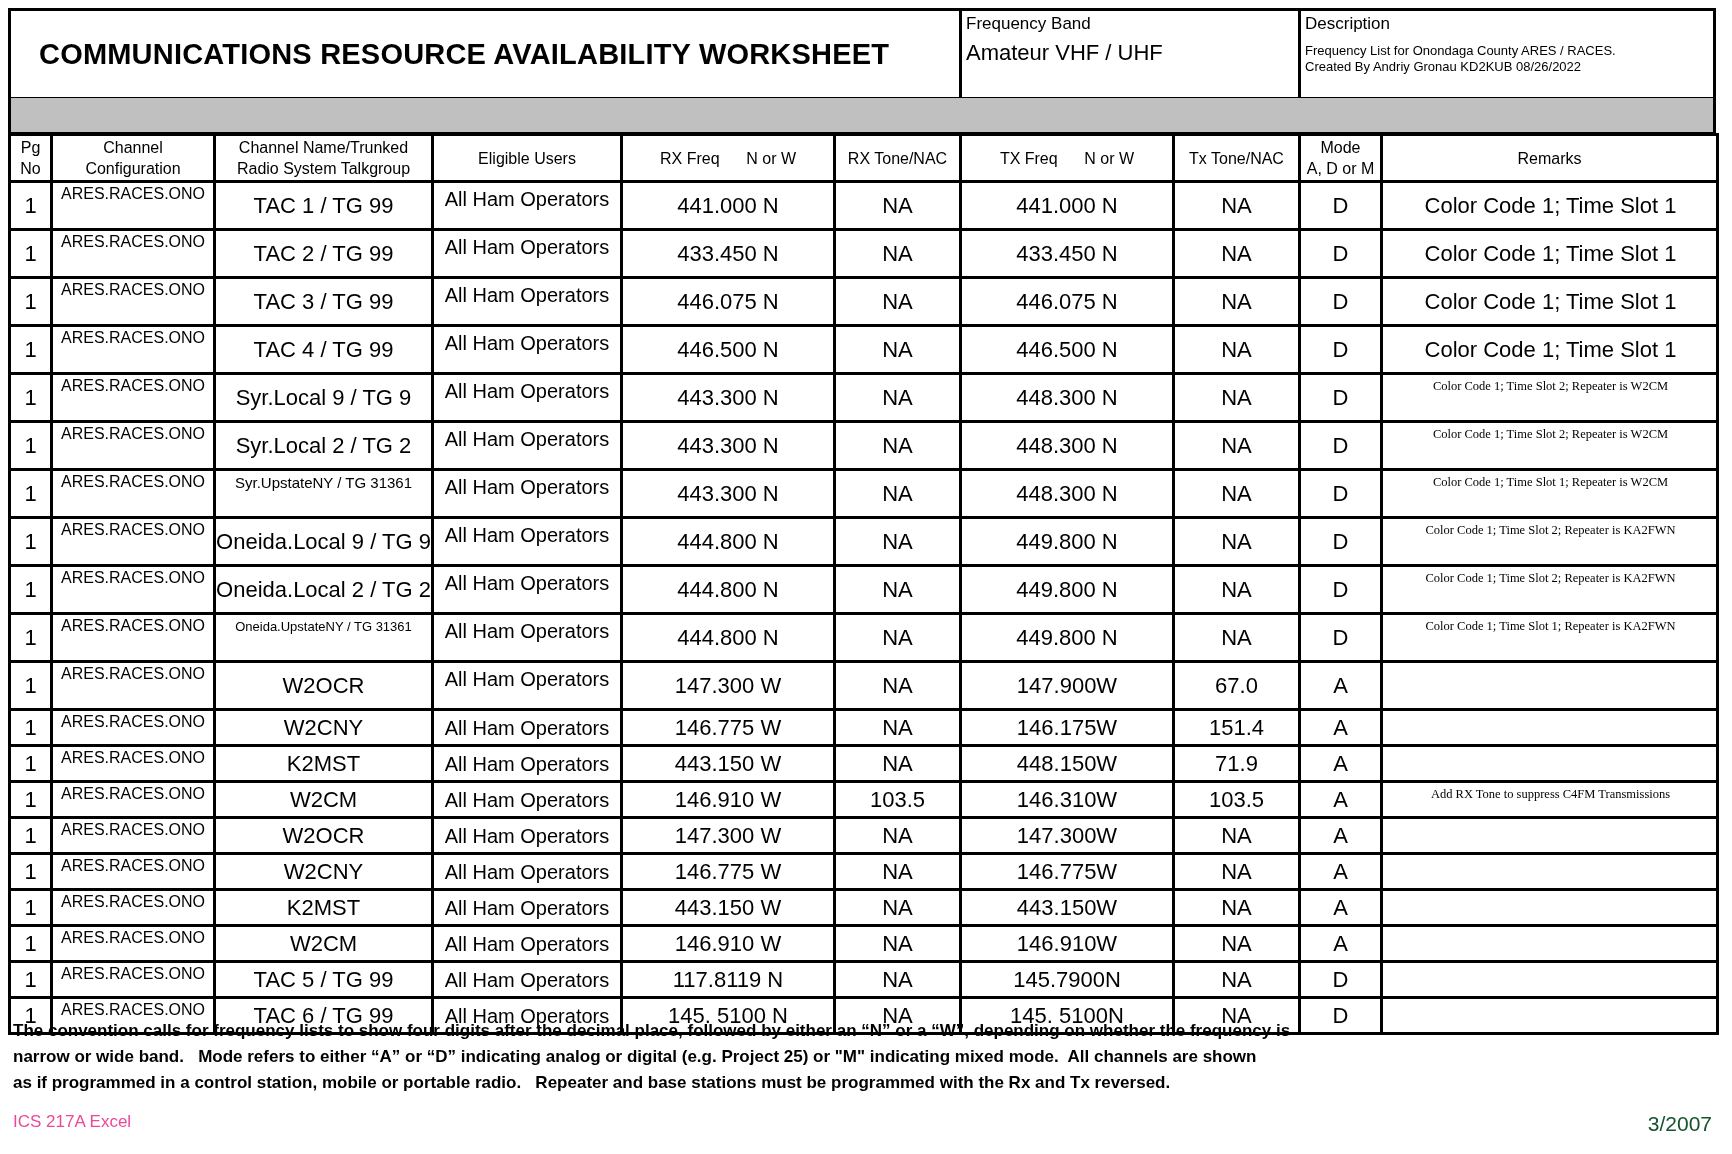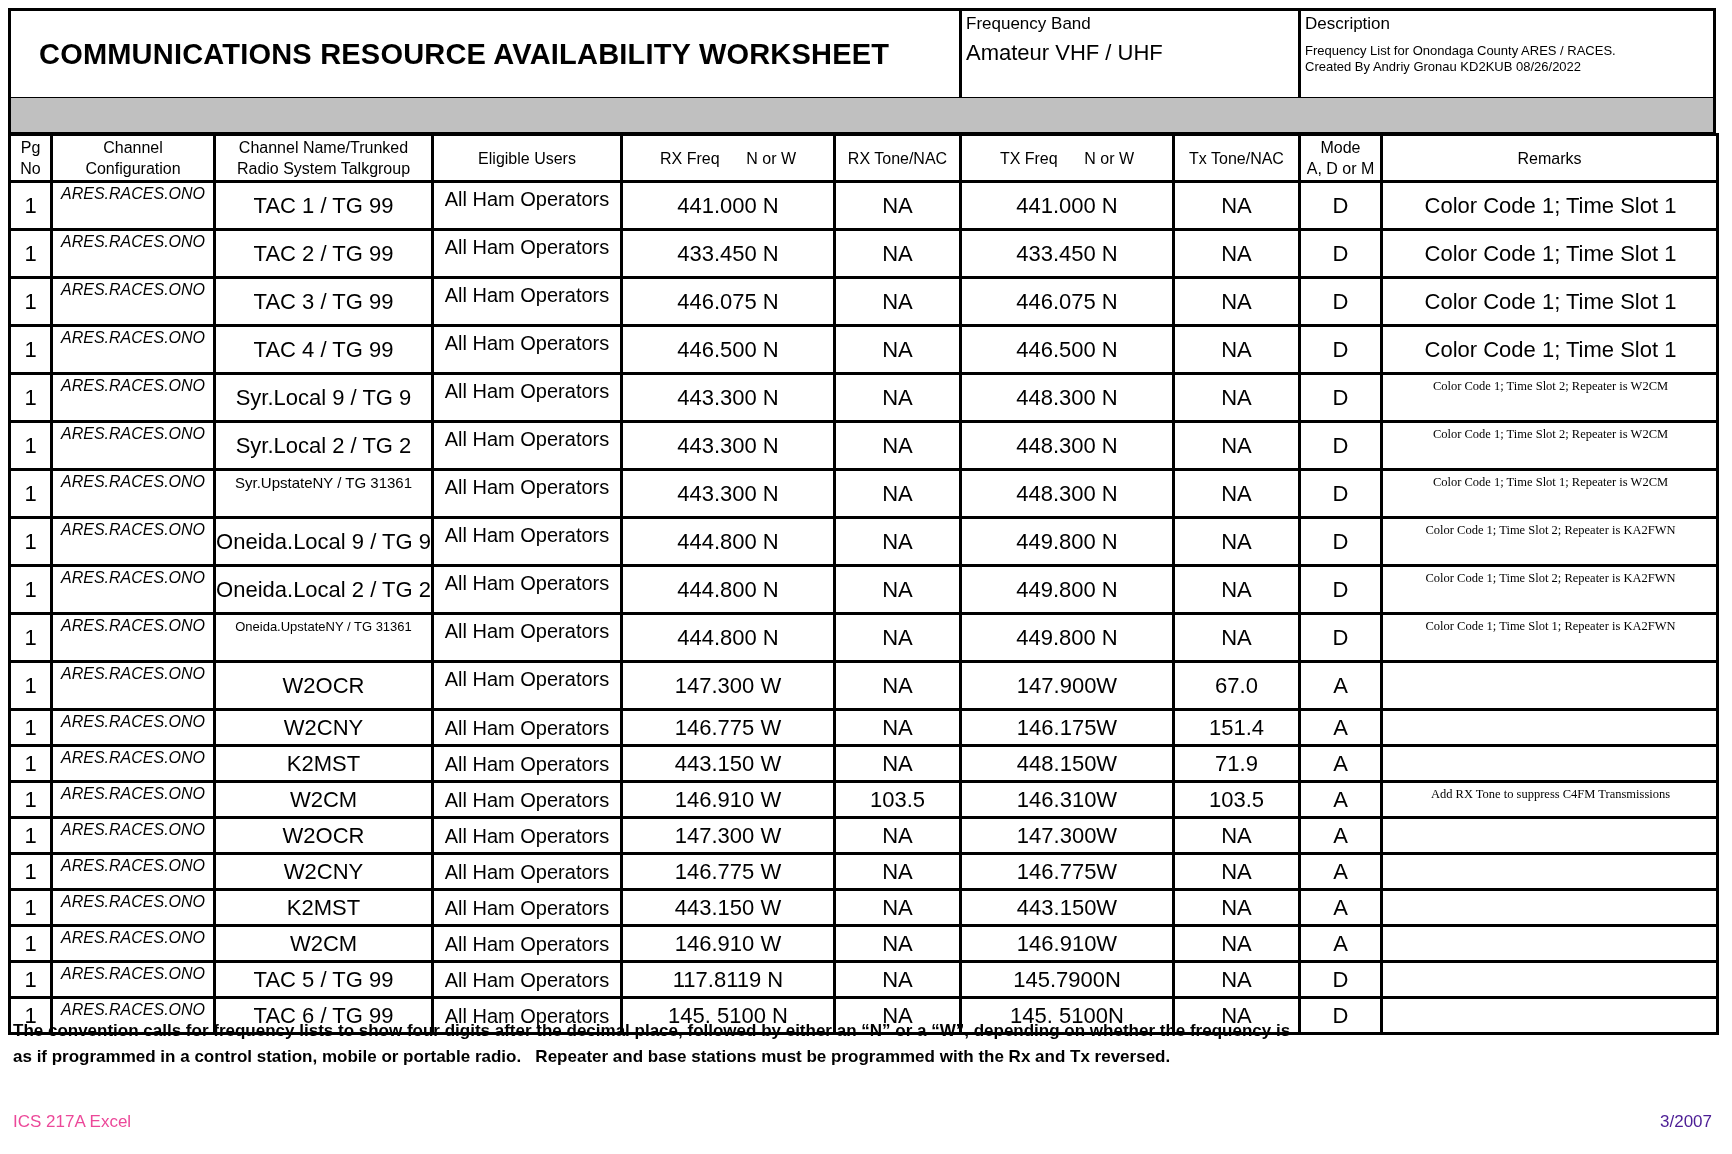--- a/index.html
+++ b/index.html
@@ -21,33 +21,33 @@
 
   
   #grid { left:8px; top:133px; width:1708px; border-collapse:collapse; table-layout:fixed; }
   #grid td, #grid th { border:3px solid #000; padding:0; text-align:center; vertical-align:middle; overflow:hidden; white-space:nowrap; }
   #grid th { font-weight:normal; font-size:16px; line-height:21px; height:44px; }
   #grid tr.hdr th { border-top:3px solid #000; }
   #grid td { font-size:22px; }
   #grid tr.tall td { height:40px; }
   #grid tr.short td { height:29px; }
   td.pg { font-size:22px; }
-  td.cfg { vertical-align:top !important; font-size:16px !important; padding-top:2px !important;font-style:italic; }
+  td.cfg { vertical-align:top !important; font-size:16px !important; padding-top:2px !important; }
   td.name-small { font-size:15px !important; vertical-align:top !important; padding-top:3px !important; }
   td.name-xsmall { font-size:13px !important; vertical-align:top !important; padding-top:4px !important; }
   td.users { font-size:20px !important; vertical-align:top !important; padding-top:5px !important; }
   tr.short td.users { padding-top:2px !important; vertical-align:middle !important; }
   td.remark { text-align:left; padding-left:2px !important; }
   td.remark-big { font-size:22px !important; }
   td.remark-small { font-size:12.5px !important; vertical-align:top !important; padding-top:4px !important;font-family:Liberation Serif, serif; }
 
   
   #footer-note { left:13px; top:1018px; width:1700px; font-size:17px; font-weight:bold; line-height:26px; }
   #form-id { left:13px; top:1112px; font-size:17px; color:#ec4899; }
-  #form-date { right:20px; top:1112px; font-size:17px; color:#4c1d95; }
+  #form-date { right:20px; top:1112px; font-size:21px; color:#14532d; }
 </style>
 </head>
 <body>
 
 <div id="title-block" class="abs">
   <div id="band-box">
     <div class="box-label">Frequency Band</div>
     <div id="band-value">Amateur VHF / UHF</div>
   </div>
   <div id="title-text">COMMUNICATIONS RESOURCE AVAILABILITY WORKSHEET</div>
@@ -326,16 +326,17 @@
         <td>145. 5100N</td>
         <td>NA</td>
         <td>D</td>
         <td class="remark remark-small"></td>
       </tr>
     </tbody>
 </table>
 
 <div id="footer-note" class="abs">
   <div style="white-space:pre;">The convention calls for frequency lists to show four digits after the decimal place, followed by either an “N” or a “W”, depending on whether the frequency is</div>
+  <div style="white-space:pre;">narrow or wide band.   Mode refers to either “A” or “D” indicating analog or digital (e.g. Project 25) or "M" indicating mixed mode.  All channels are shown</div>
   <div style="white-space:pre;">as if programmed in a control station, mobile or portable radio.   Repeater and base stations must be programmed with the Rx and Tx reversed.</div>
 </div>
 <div id="form-id" class="abs">ICS 217A Excel</div>
 <div id="form-date" class="abs">3/2007</div>
 
 </body></html>

